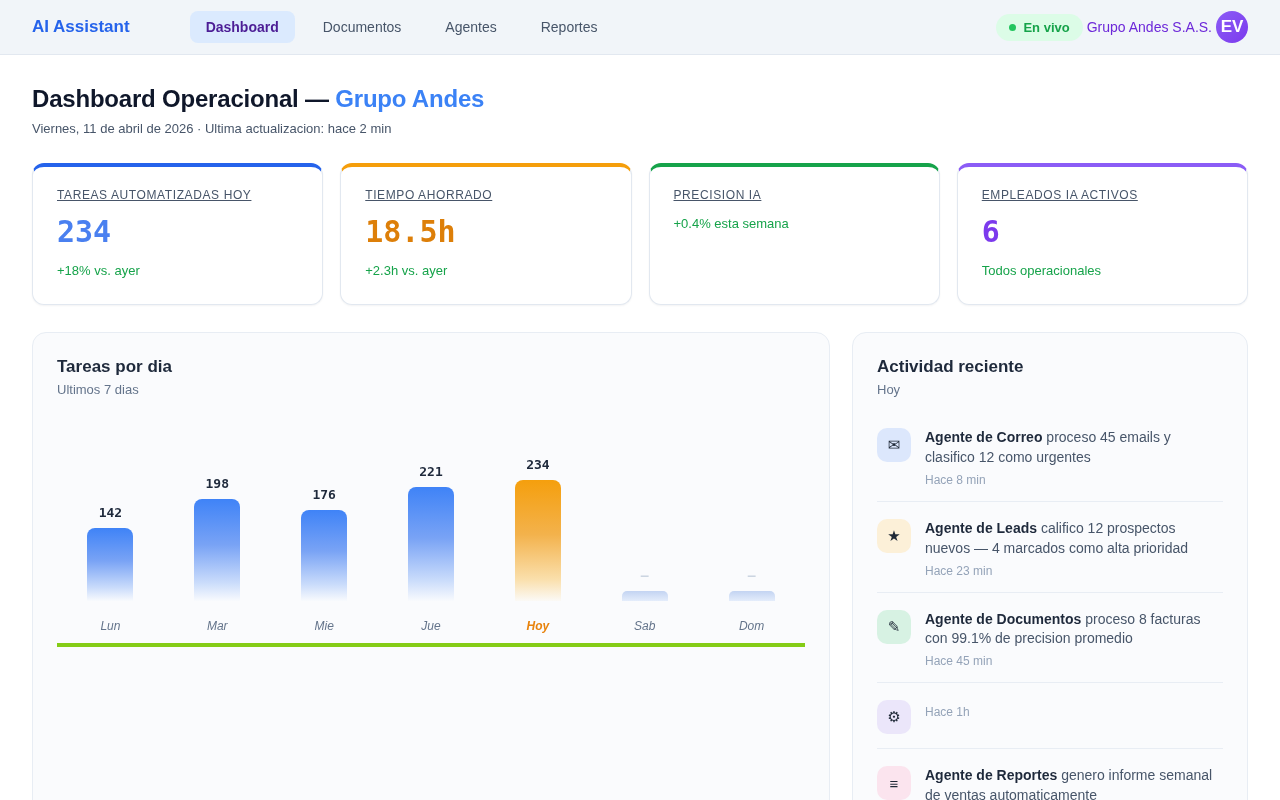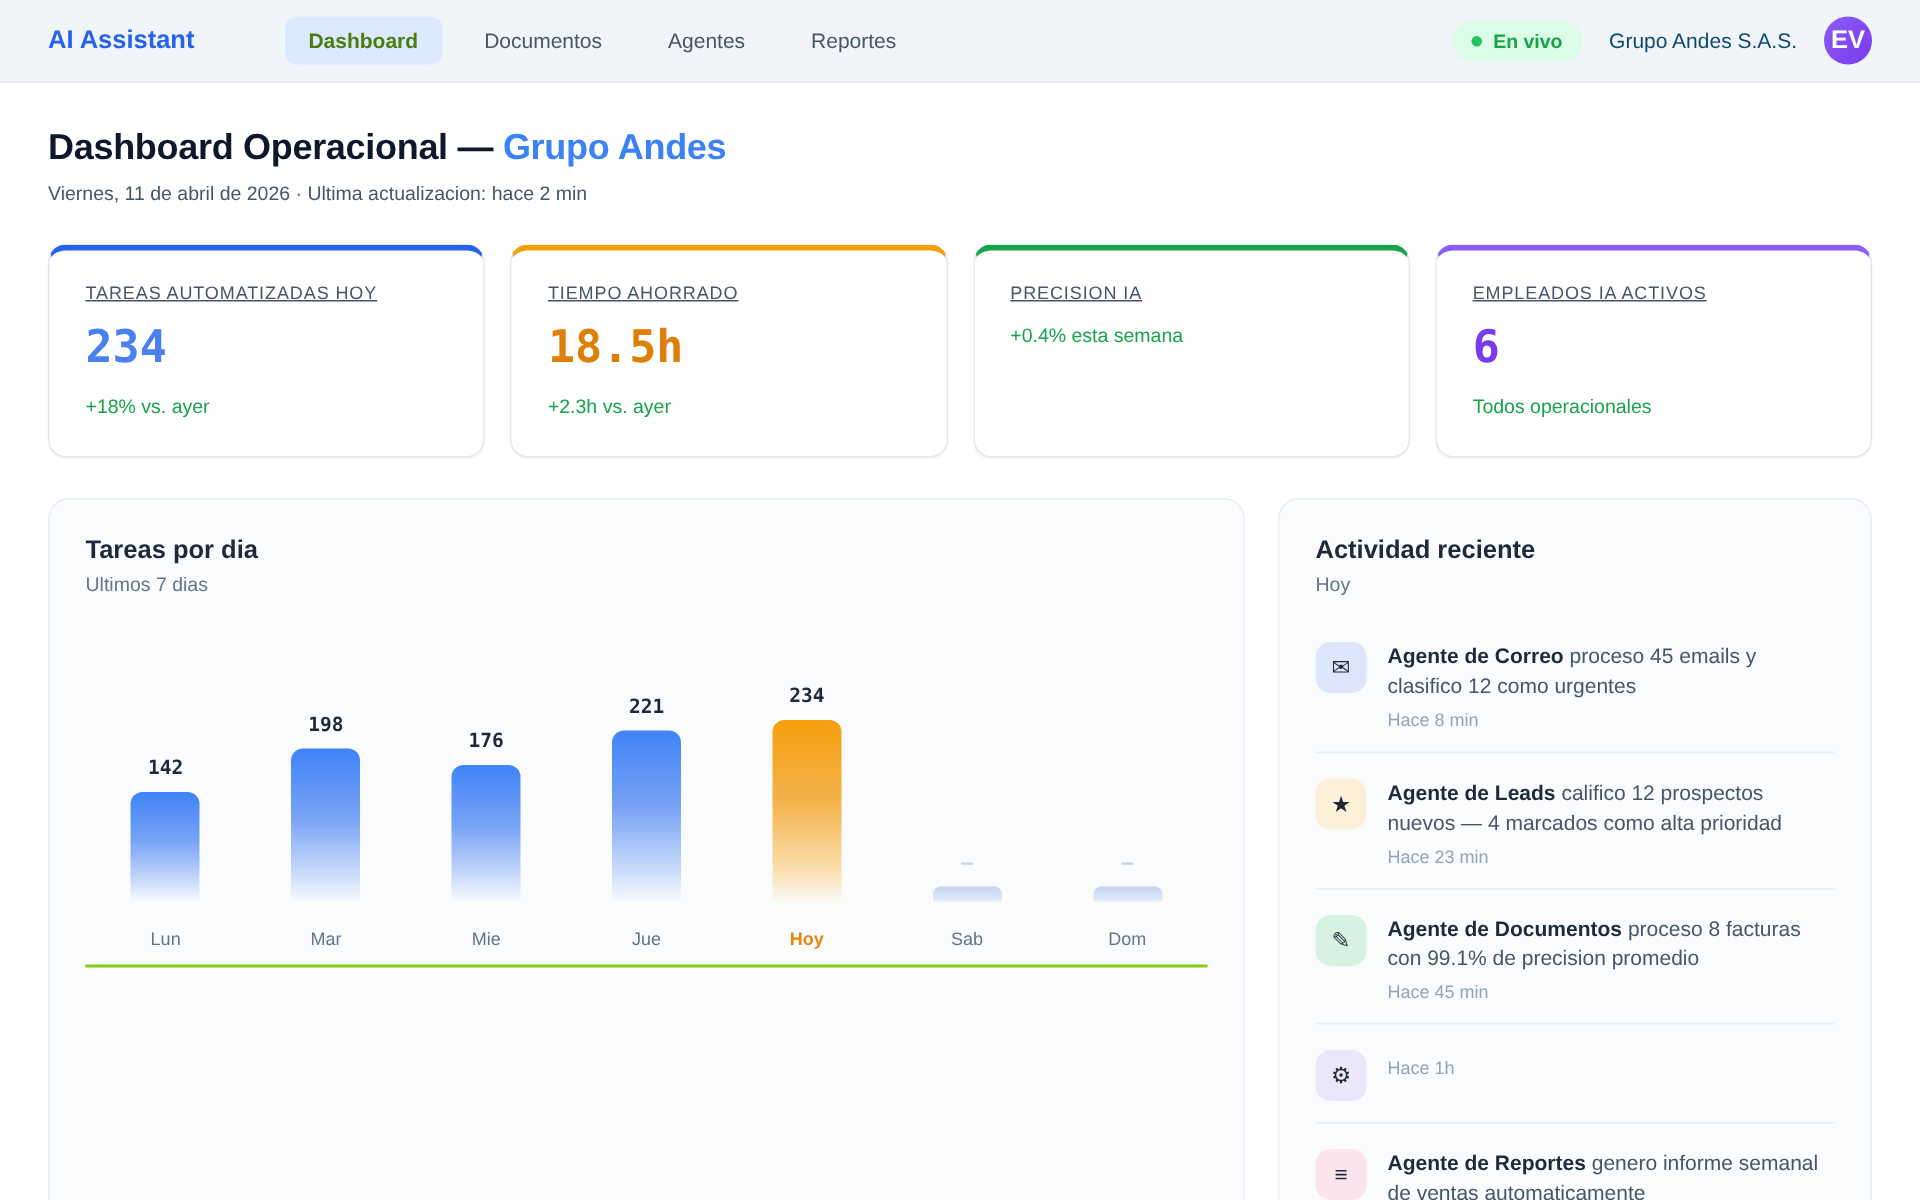--- a/index.html
+++ b/index.html
@@ -6,26 +6,26 @@
   html,body { width:1280px; height:800px; overflow:hidden; }
   body { font-family:"Liberation Sans", sans-serif; background:#ffffff; color:#0f172a; }
 
   
   .header { height:55px; background:#f1f5f9; border-bottom:1px solid #e2e8f0;
             display:flex; align-items:center; padding:12px 32px; }
   .logo { font-size:17px; font-weight:bold; color:#2563eb; }
   .nav { display:flex; gap:12px; margin-left:60px; align-items:center; }
   .nav-tab { border:none; background:transparent; font-family:inherit; font-size:14px;
              color:#475569; padding:8px 16px; border-radius:8px; cursor:pointer; }
-  .nav-tab.active { background:#dbeafe; color:#4d7c0f; font-weight:bold; }
-  .header-right { margin-left:auto; display:flex; align-items:center; gap:18px; }
+  .nav-tab.active { background:#dbeafe; color:#4c1d95; font-weight:bold; }
+  .header-right { margin-left:auto; display:flex; align-items:center; gap:4px; }
   .live-badge { display:flex; align-items:center; gap:7px; background:#dcfce7; color:#16a34a;
                 font-size:13px; font-weight:bold; padding:6px 13px; border-radius:999px; }
   .live-dot { width:7px; height:7px; border-radius:50%; background:#22c55e; }
-  .company { font-size:14px; color:#0c4a6e; }
+  .company { font-size:14px; color:#6d28d9; }
   .avatar { width:32px; height:32px; border-radius:50%;
             background:linear-gradient(135deg,#8b5cf6,#7c3aed); color:#fff; font-size:17px;
             font-weight:bold; display:flex; align-items:center; justify-content:center; cursor:pointer; }
 
   
   .main { padding:30px 32px 0; }
   .page-title { font-size:24px; font-weight:bold; color:#0f172a; letter-spacing:-0.2px; }
   .page-title .hl { color:#3b82f6;text-align:center; }
   .page-sub { font-size:13px; color:#475569; margin-top:8px; }
 
@@ -50,21 +50,21 @@
   .bar-col { flex:1; display:flex; flex-direction:column; align-items:center; justify-content:flex-end; }
   .bar-value { font-family:"DejaVu Sans Mono", monospace; font-size:13px; font-weight:bold;
                color:#1e293b; margin-bottom:8px; }
   .bar-value.dim { color:#cbd5e1; font-weight:bold; }
   .bar { width:46px; border-radius:8px 8px 0 0;
          background:linear-gradient(180deg,#3f83f7 0%,#79a3f5 45%,#cadcfb 82%,rgba(239,246,255,0.15) 100%); }
   .bar.bar-highlight {
          background:linear-gradient(180deg,#f59f0d 0%,#f3b24c 45%,#fadfab 82%,rgba(254,243,219,0.2) 100%); }
   .bar.bar-empty { border-radius:5px 5px 0 0;
          background:linear-gradient(180deg,#c3d4f2 0%,#e4edfb 100%); }
-  .chart-days { display:flex; margin-top:18px; padding-bottom:10px; border-bottom:2px solid #84cc16; }
+  .chart-days { display:flex; margin-top:18px; padding-bottom:10px; border-bottom:4px solid #84cc16;font-style:italic; }
   .day { flex:1; text-align:center; font-size:12px; color:#64748b; }
   .day.day-highlight { color:#e8830c; font-weight:bold; }
 
   
   .act-list { margin-top:14px; }
   .act-item { display:flex; gap:14px; padding:17px 0 14px; border-bottom:1px solid #e8edf4; }
   .act-icon { width:34px; height:34px; border-radius:10px; flex-shrink:0;
               display:flex; align-items:center; justify-content:center;
               font-size:15px; color:#1f2937; }
   .act-body { font-size:14px; line-height:1.42; color:#475569; }

